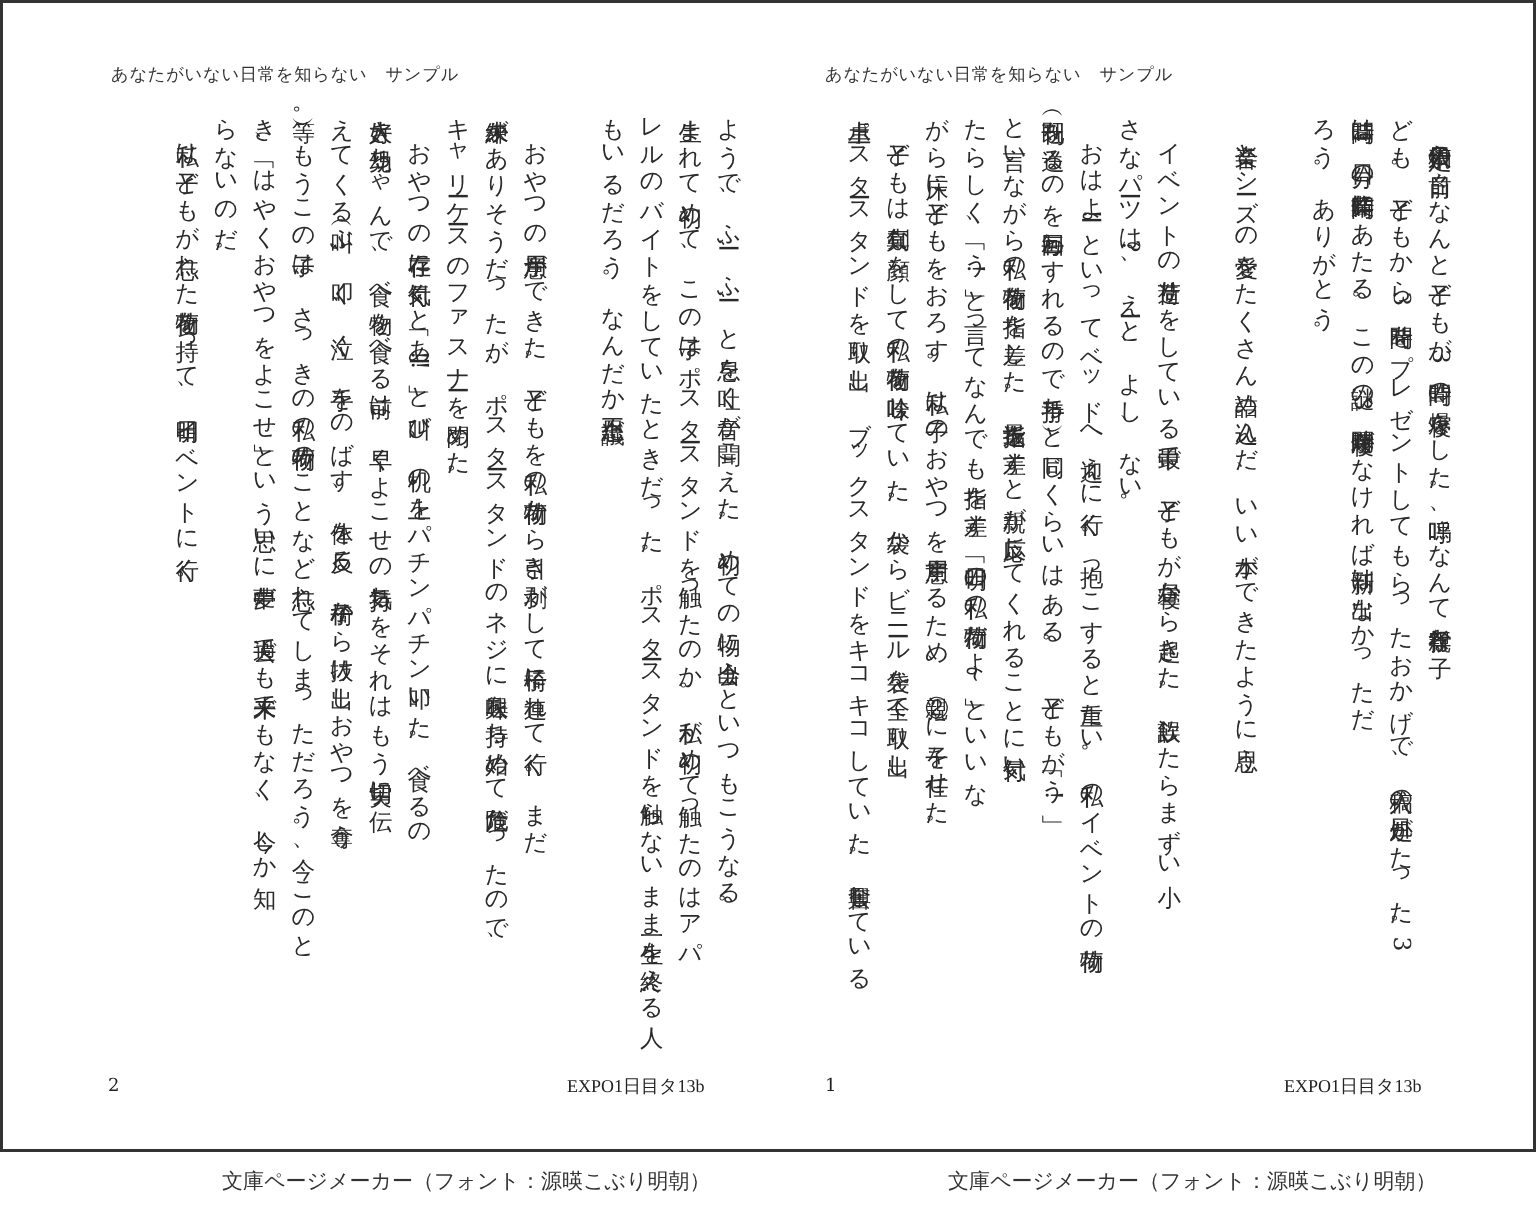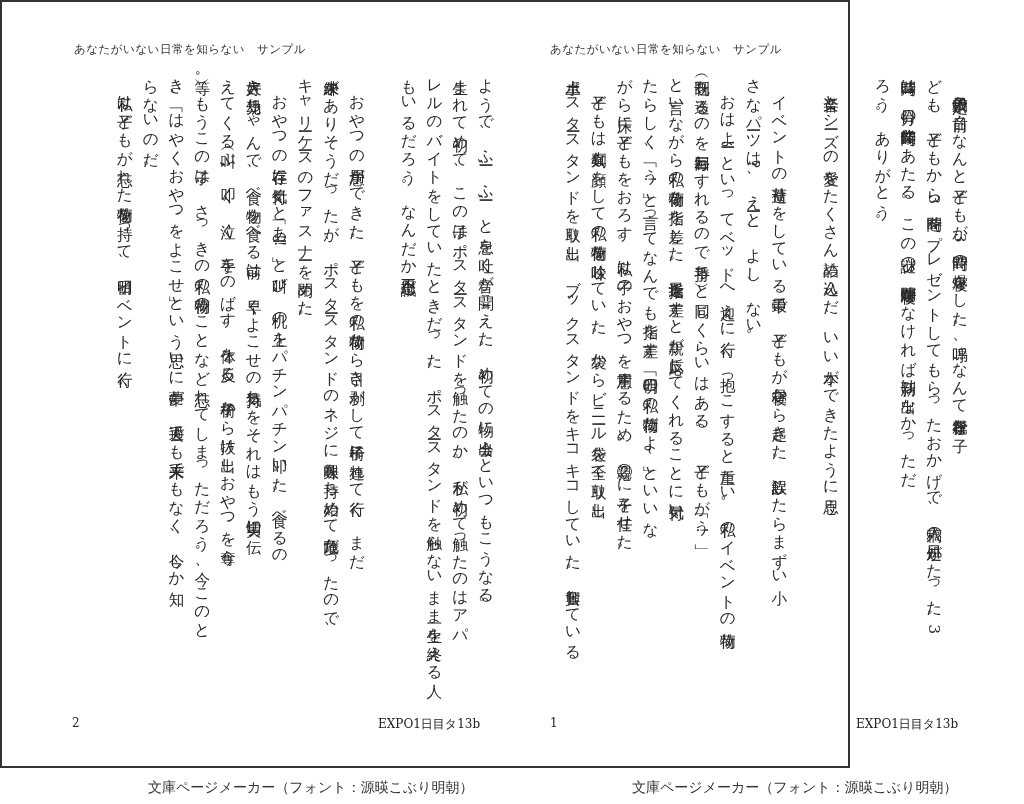--- a/index.html
+++ b/index.html
@@ -1,35 +1,35 @@
 <!DOCTYPE html>
 <html><head>
 <meta charset="utf-8">
 <style>
   html, body { margin:0; padding:0; background:#ffffff; }
   body { width:1024px; height:804px; position:relative; overflow:hidden;
          font-family:"DejaVu Serif","Liberation Serif",serif; color:#2a2a2a; }
-  .spread { position:absolute; left:0; top:0; width:850px; height:768px;
+  .spread { position:absolute; left:0; top:0; width:1024px; height:768px;
             border:1px solid #333; box-sizing:border-box; border-left:2px solid #333; border-right:2px solid #333; border-top:2px solid #333; border-bottom:2px solid #333; }
   .page { position:absolute; top:0; height:764px; }
   .page-left { left:0; width:510px; }
   .page-right { left:510px; width:512px; }
   .running-head { position:absolute; top:40px; font-size:11.5px; color:#333; white-space:nowrap; letter-spacing:0.5px; }
   .page-left .running-head { left:72px; }
   .page-right .running-head { left:38px; }
   .body-text { position:absolute; top:66px; height:640px;
                writing-mode:vertical-rl; font-size:15.6px; line-height:25.8px;
                letter-spacing:0.5px; color:#2a2a2a; }
   .page-left .body-text { right:14px; width:420px; }
   .page-right .body-text { right:52px; width:416px; }
   .col { display:block; white-space:pre; }
   .folio { position:absolute; top:714px; font-size:12px; color:#222; }
   .page-left .folio { left:70px; }
   .page-right .folio { left:38px; }
-  .book-id { position:absolute; top:714px; font-size:12px; color:#222; white-space:nowrap; }
+  .book-id { position:absolute; top:714px; font-size:12px; color:#222; white-space:nowrap;font-family:Liberation Serif, serif; }
   .page-left .book-id { left:376px; }
   .page-right .book-id { left:344px; }
   .credit { position:absolute; top:779px; font-size:14px; color:#333; white-space:nowrap; }
   .credit-left { left:148px; }
   .credit-right { left:632px; }
 </style>
 </head>
 <body>
 
 <div class="spread">

